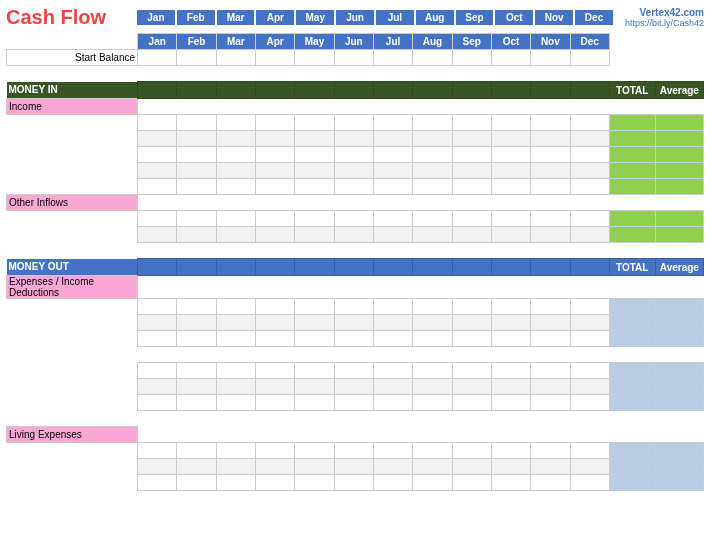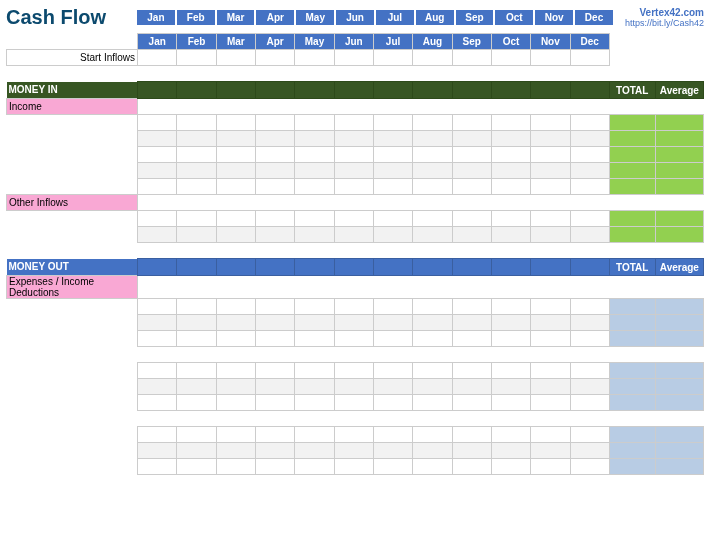--- a/index.html
+++ b/index.html
@@ -14,21 +14,21 @@
 
     .header-row {
       display: flex;
       align-items: center;
       margin-bottom: 4px;
     }
 
     .title {
       font-size: 20px;
       font-weight: bold;
-      color: #0c4a6e;
+      color: #ef4444;
       width: 130px;
       flex-shrink: 0;
     }
 
     .month-headers {
       display: flex;
       flex: 1;
     }
 
     .month-cell {
@@ -231,21 +231,21 @@
       <td class="month-cell">Nov</td>
       <td class="month-cell">Dec</td>
       <td style="border:none;background:#fff;"></td>
       <td style="border:none;background:#fff;"></td>
     </tr>
   </thead>
 
   <tbody>
 
     <tr>
-      <td class="label-col">Start Inflows</td>
+      <td class="label-col">Start Balance</td>
       <td class="month-data"></td>
       <td class="month-data"></td>
       <td class="month-data"></td>
       <td class="month-data"></td>
       <td class="month-data"></td>
       <td class="month-data"></td>
       <td class="month-data"></td>
       <td class="month-data"></td>
       <td class="month-data"></td>
       <td class="month-data"></td>
@@ -543,20 +543,24 @@
       <td class="month-data"></td>
         <td class="month-data"></td>
       <td class="avg-blue"></td>
         <td class="avg-blue"></td>
     </tr>
 
     <tr class="spacer-row">
         <td colspan="15" style="border:none;"></td>
       </tr>
 
+    <tr>
+      <td class="label-col-left">Living Expenses</td>
+      <td style="border:none;background:#fff;" colspan="13"></td>
+    </tr>
 
     <tr>
       <td class="label-col" style="border:none;"></td>
       <td class="month-data"></td>
         <td class="month-data"></td>
       <td class="month-data"></td>
         <td class="month-data"></td>
       <td class="month-data"></td>
         <td class="month-data"></td>
       <td class="month-data"></td>

